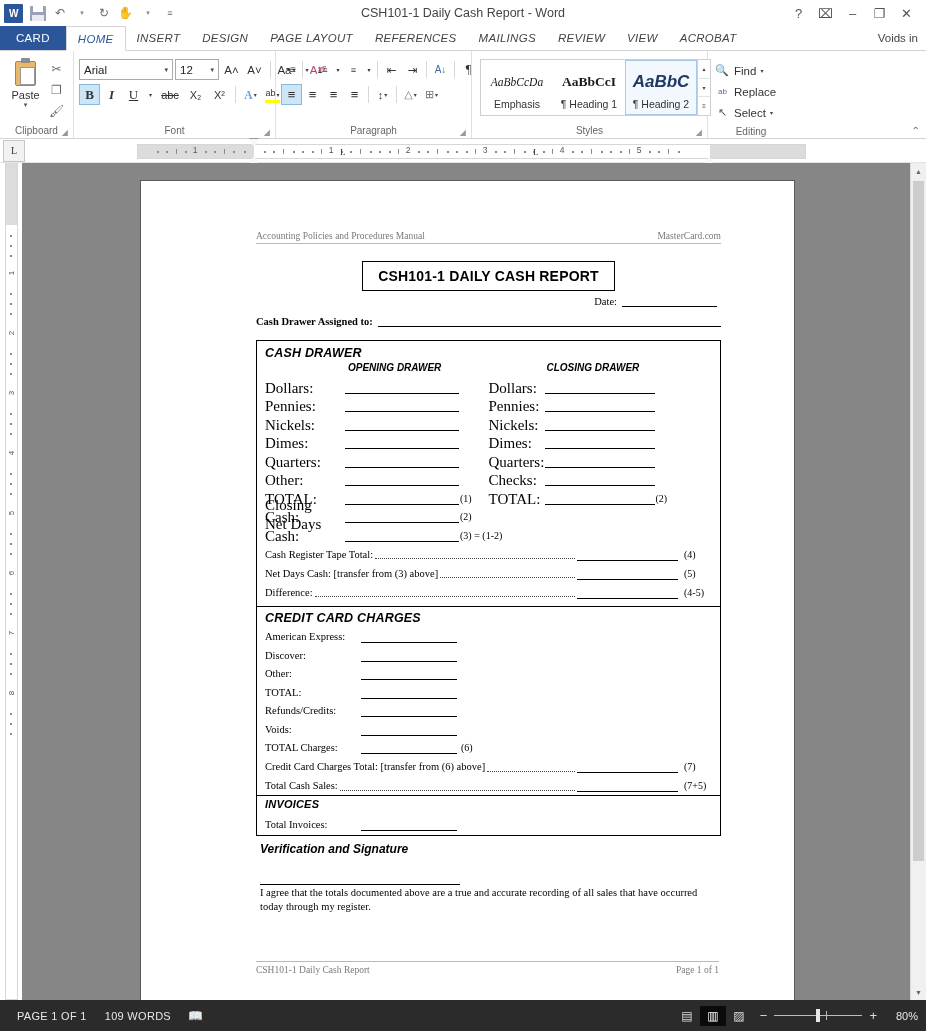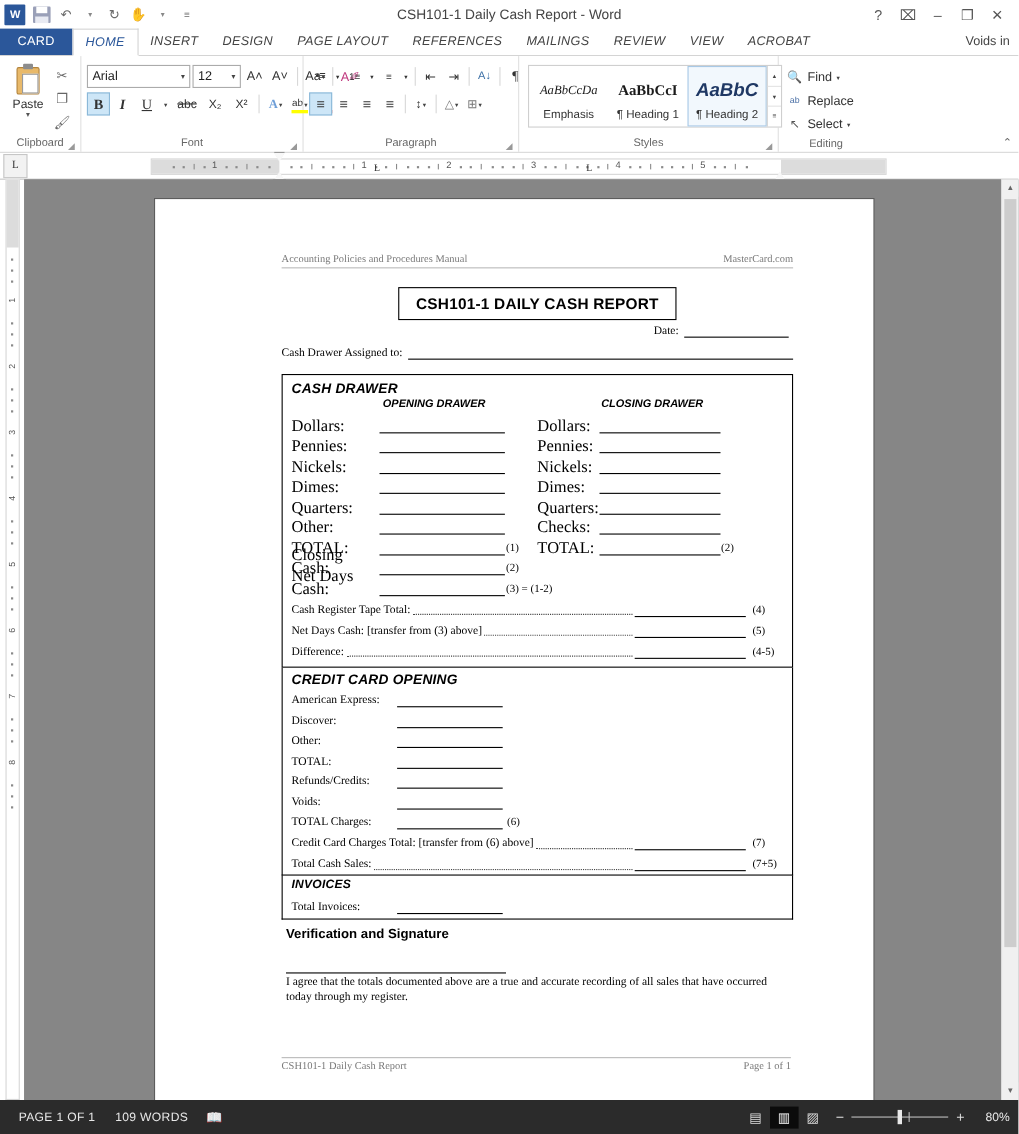--- a/index.html
+++ b/index.html
@@ -200,21 +200,21 @@
   }
   .title-box {
     border: 1.5px solid #000; margin: 17px auto 0; width: 253px; height: 30px;
     display: flex; align-items: center; justify-content: center;
   }
   .title-box span { font-family: "Liberation Sans", sans-serif; font-weight: bold; font-size: 14px; letter-spacing: .2px; color:#000; }
   .date-row { display: flex; justify-content: flex-end; align-items: flex-end; margin-top: 5px; padding-right: 4px; }
   .date-row .lbl { font-size: 10.5px; color: #000; margin-right: 5px; }
   .date-row .ln { width: 95px; border-bottom: 1px solid #000; height: 11px; }
   .assign-row { display: flex; align-items: flex-end; margin-top: 9px; }
-  .assign-row .lbl { font-size: 10.5px; font-weight: normal; white-space: nowrap; margin-right: 5px; }
+  .assign-row .lbl { font-size: 10.5px; font-weight: bold; white-space: nowrap; margin-right: 5px; }
   .assign-row .ln { flex: 1; border-bottom: 1px solid #000; height: 11px; }
 
   .sect-box { border: 1.5px solid #000; margin-top: 13px; }
   .sect-box.mid { border-top: none; }
   .sect-pad { padding: 5px 8px 7px; }
   .sect-title {
     font-family: "Liberation Sans", sans-serif; font-weight: bold; font-style: italic;
     font-size: 12.5px; color: #000; letter-spacing: .2px;
   }
   .sect-title.sm { font-size: 11px; }
@@ -240,21 +240,21 @@
   }
   .drow .ln { border-bottom: 1px solid #000; height: 12px; width: 101px; flex:none; }
   .drow .ref { font-size: 10px; width: 34px; text-align: left; padding-left: 6px; line-height: 12px; }
 
   .cc-row { display: flex; align-items: flex-end; height: 18.5px; }
   .cc-row .lbl { font-size: 10.5px; width: 96px; flex: none; line-height: 12px; }
   .cc-row .ln { border-bottom: 1px solid #000; height: 12px; width: 96px; flex: none; }
   .cc-row .ref { font-size: 10px; padding-left: 4px; line-height: 12px; }
 
   .verif-title {
-    font-family: "Liberation Sans", sans-serif; font-weight: bold; 
+    font-family: "Liberation Sans", sans-serif; font-weight: bold; font-style: italic;
     font-size: 12px; margin-top: 6px; padding-left: 4px;
   }
   .sig-line { width: 200px; border-bottom: 1px solid #000; height: 22px; margin: 7px 0 0 4px; }
   .agree { font-size: 10.5px; line-height: 14px; width: 450px; margin-left: 4px; padding-top: 1px; }
 
   .doc-footer {
     position: absolute; left: 115px; right: 75px; bottom: 52px;
     border-top: 1px solid #b9b9b9; padding-top: 3px;
     display: flex; justify-content: space-between;
     font-size: 9.5px; color: #7a7a7a; font-family: "Liberation Serif", serif;
@@ -758,21 +758,21 @@
                 <span class="lbl">Difference:</span>
                 <span class="dots"></span>
                 <span class="ln"></span>
                 <span class="ref">(4-5)</span>
               </div>
             </div>
           </div>
 
           <div class="sect-box mid" style="margin-top:0">
             <div class="sect-pad" style="padding-top:4px;padding-bottom:3px;">
-              <div class="sect-title">CREDIT CARD OPENING</div>
+              <div class="sect-title">CREDIT CARD CHARGES</div>
               <div class="cc-row">
                   <span class="lbl">American Express:</span>
                   <span class="ln"></span>
                 </div>
               <div class="cc-row">
                   <span class="lbl">Discover:</span>
                   <span class="ln"></span>
                 </div>
               <div class="cc-row">
                   <span class="lbl">Other:</span>

